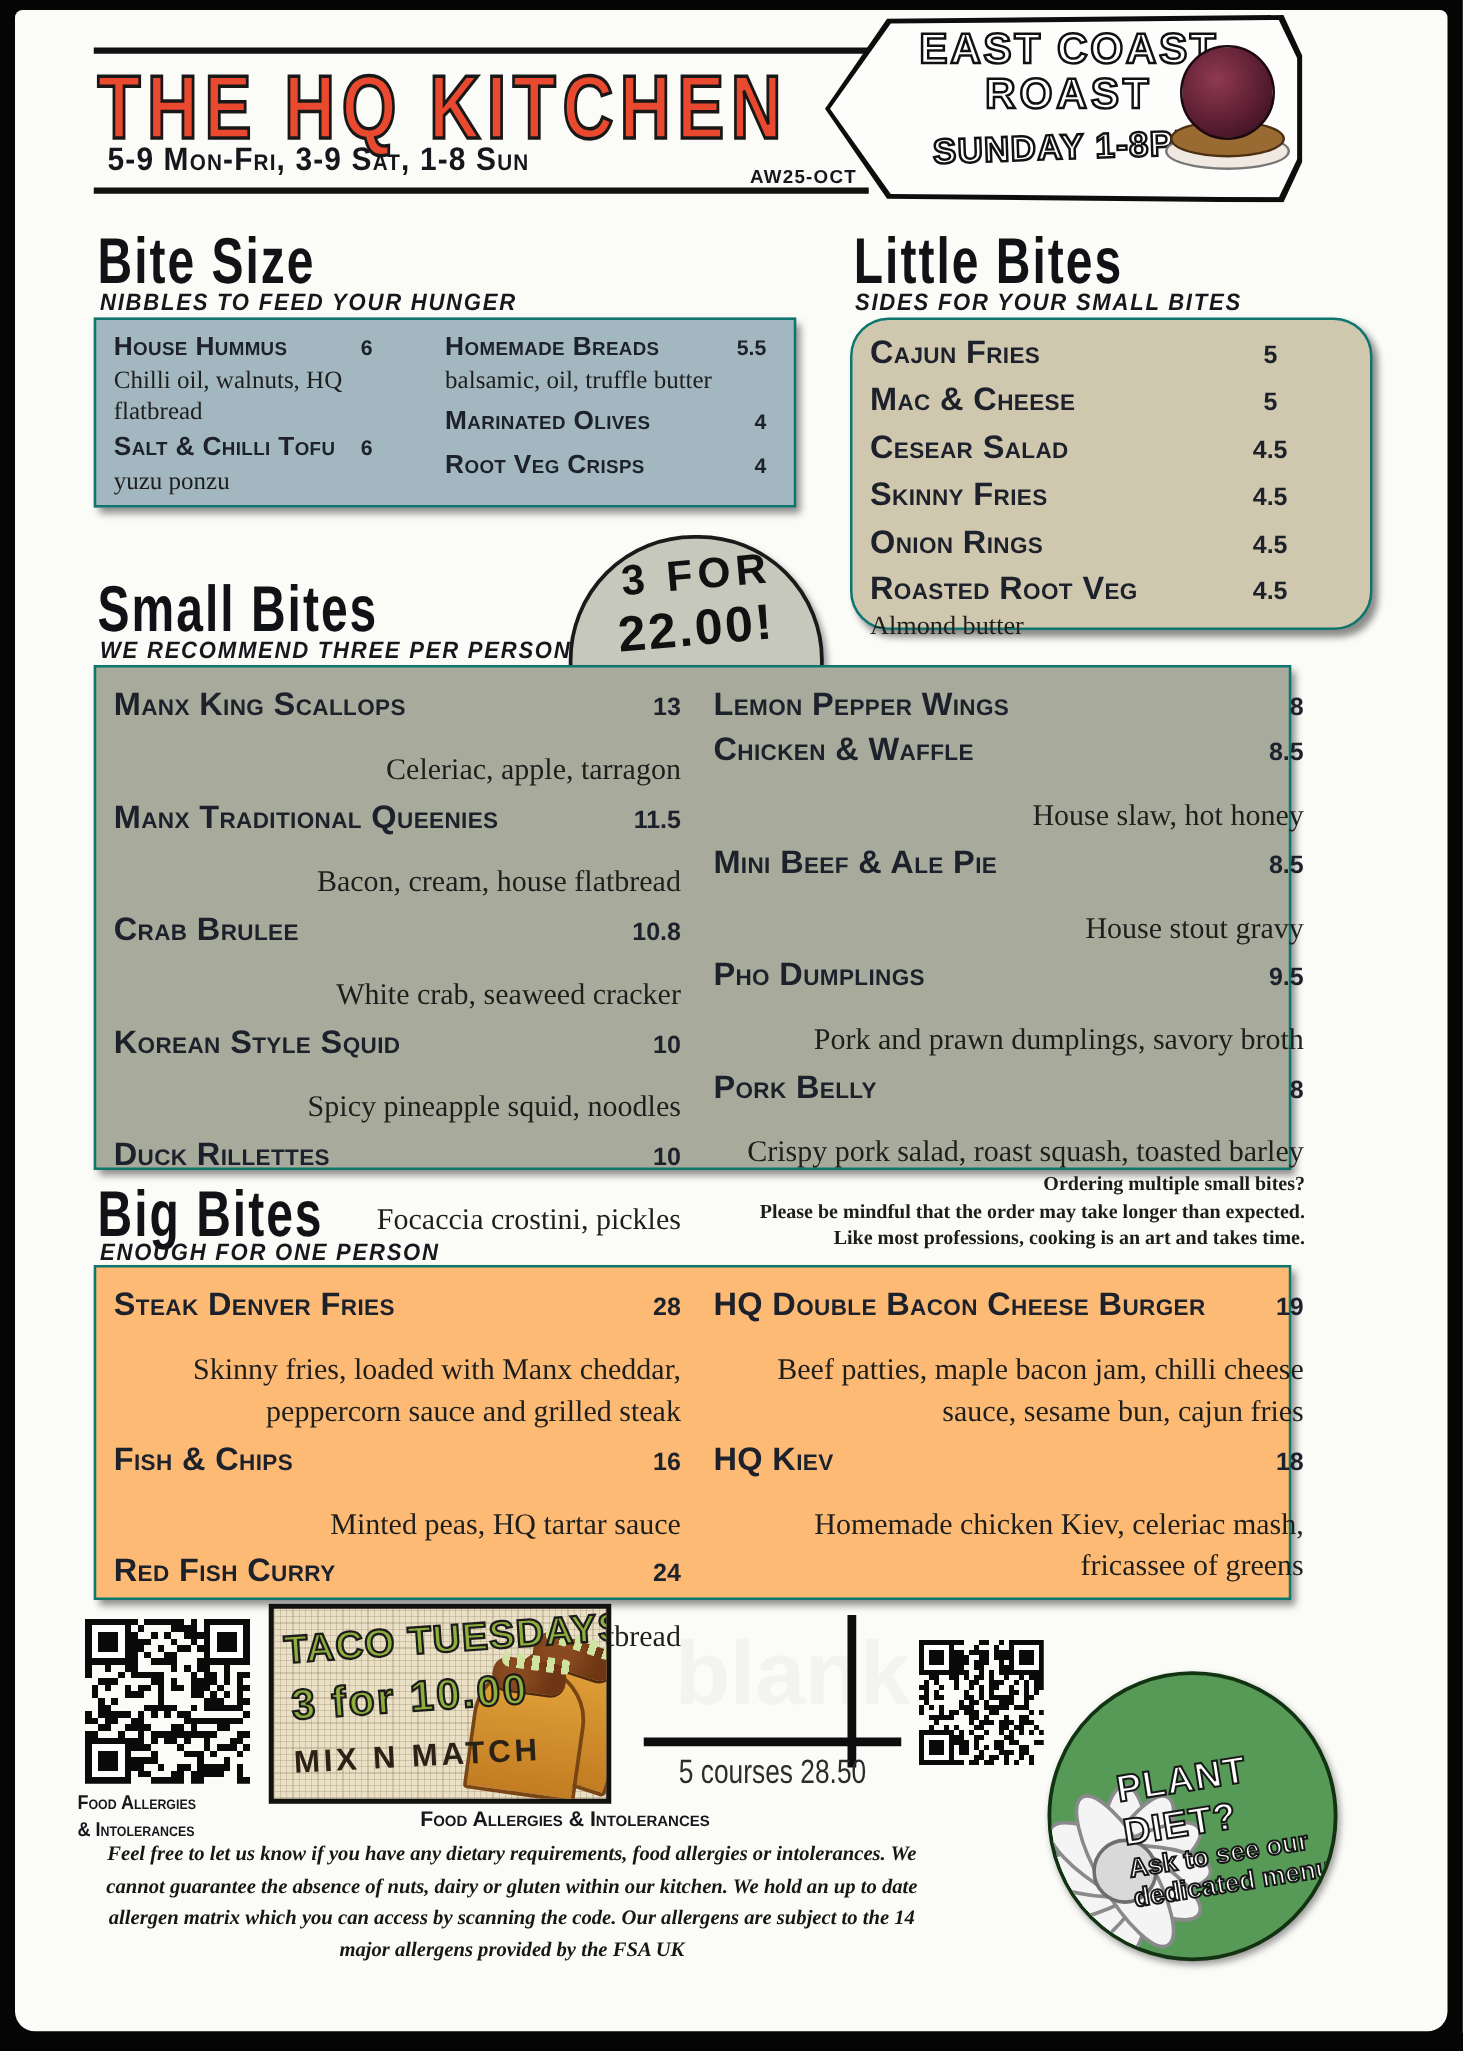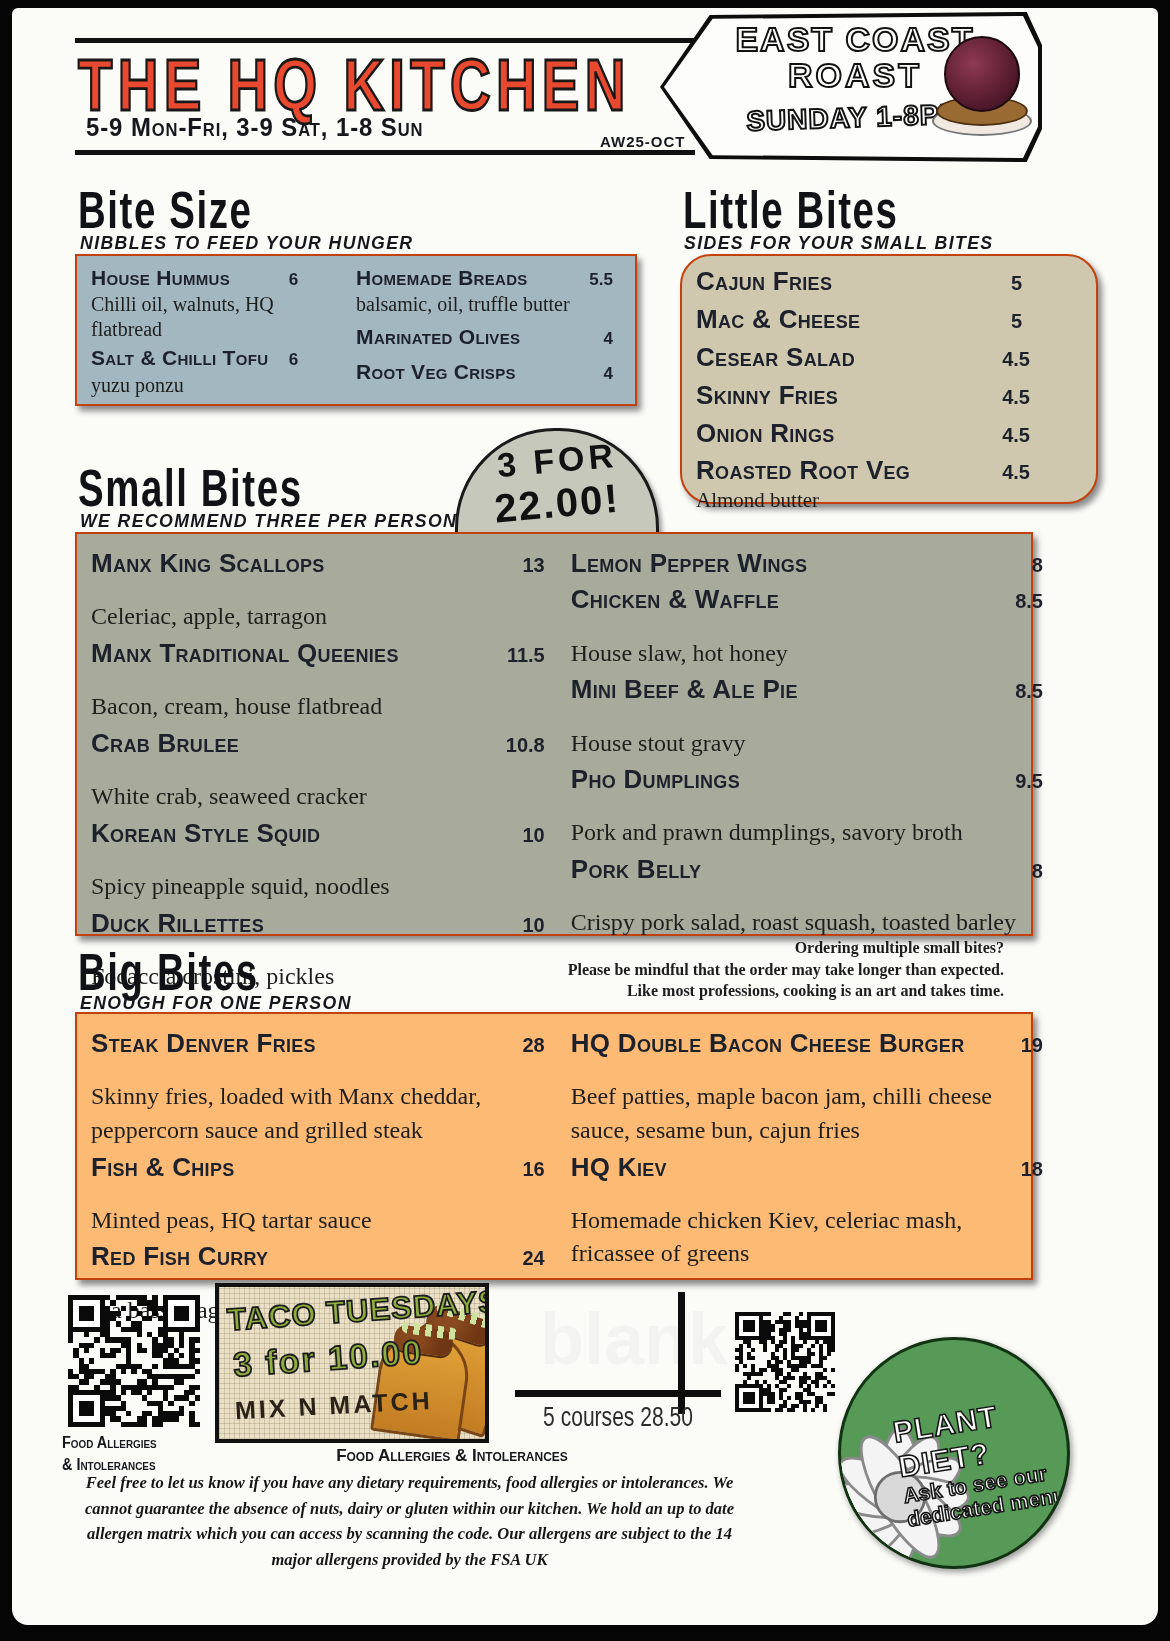--- a/index.html
+++ b/index.html
@@ -39,28 +39,28 @@
         border:2px solid #1c0a10;}
 
   
   .h2{position:absolute;font-size:48px;font-weight:800;color:#101216;white-space:nowrap;
       transform:scale(.8,1.08);transform-origin:0 0;letter-spacing:2px;}
   .sub{position:absolute;font-size:19px;font-weight:800;font-style:italic;color:#15171c;
       letter-spacing:1.5px;white-space:nowrap;transform:scaleX(.93);transform-origin:0 0;
       text-transform:uppercase;}
 
   
-  .box{position:absolute;border:2px solid #c2410c;box-shadow:4px 5px 6px rgba(0,0,0,.45);
+  .box{position:absolute;border:2px solid #0f766e;box-shadow:4px 5px 6px rgba(0,0,0,.45);
        box-sizing:border-box;padding:8px 14px;}
   .box.blue{background:#a2b7c0;}
   .box.tan{background:#cfc7ae;}
   .box.sage{background:#a8ab9b;}
   .box.rose{background:#fdba74;}
   .cols{display:grid;grid-template-columns:47% 53%;column-gap:16px;}
-  .cols.even{grid-template-columns:49% 51%;}
+  .cols.even{grid-template-columns:49% 51%;text-align:right;}
   .mi{margin-bottom:2px;}
   .mi-row{display:flex;align-items:baseline;}
   .mi-name{font-weight:800;font-variant-caps:small-caps;font-stretch:condensed;
            color:#1d212b;letter-spacing:.3px;}
   .mi-price{margin-left:auto;font-weight:800;color:#1d212b;padding-left:8px;}
   .mi-desc{font-family:"Liberation Serif",serif;color:#1e1e1c;}
   .sm .mi-name{font-size:21px;line-height:1.35;}
   .sm .mi-price{font-size:17px;}
   .sm .mi-desc{font-size:20px;line-height:1.25;}
   .lb .mi-name{font-size:26px;line-height:1.38;}
@@ -72,21 +72,21 @@
 
   
   .deal{position:absolute;left:443px;top:420px;width:198px;height:104px;background:#c6c8bc;
         border:3px solid #1a1a1a;border-radius:100px 100px 6px 6px;box-shadow:3px 4px 5px rgba(0,0,0,.4);}
   .deal .d{position:absolute;left:0;width:100%;text-align:center;font-weight:800;color:#111;
         transform:rotate(-5deg);white-space:nowrap;}
   .deal .d1{top:10px;font-size:34px;letter-spacing:4px;}
   .deal .d2{top:50px;font-size:40px;letter-spacing:2px;}
 
   
-  .note{position:absolute;left:472px;top:929px;width:520px;text-align:right;
+  .note{position:absolute;left:512px;top:929px;width:520px;text-align:right;
         font-family:"Liberation Serif",serif;font-weight:700;font-size:16px;line-height:1.35;color:#1c1c1c;}
 
   
   .qr{position:absolute;}
   .qr svg{width:100%;height:100%;display:block;}
   .qr1{left:56px;top:1287px;width:132px;height:132px;}
   .qr2{left:723px;top:1304px;width:100px;height:100px;}
   .qr-label{position:absolute;left:50px;top:1424px;width:150px;font-size:16px;font-weight:800;
         font-variant-caps:small-caps;color:#15171c;line-height:1.35;transform:scaleX(.9);transform-origin:0 0;}
   .taco-banner{position:absolute;left:203px;top:1275px;width:274px;height:160px;background:#e9e0c6;

